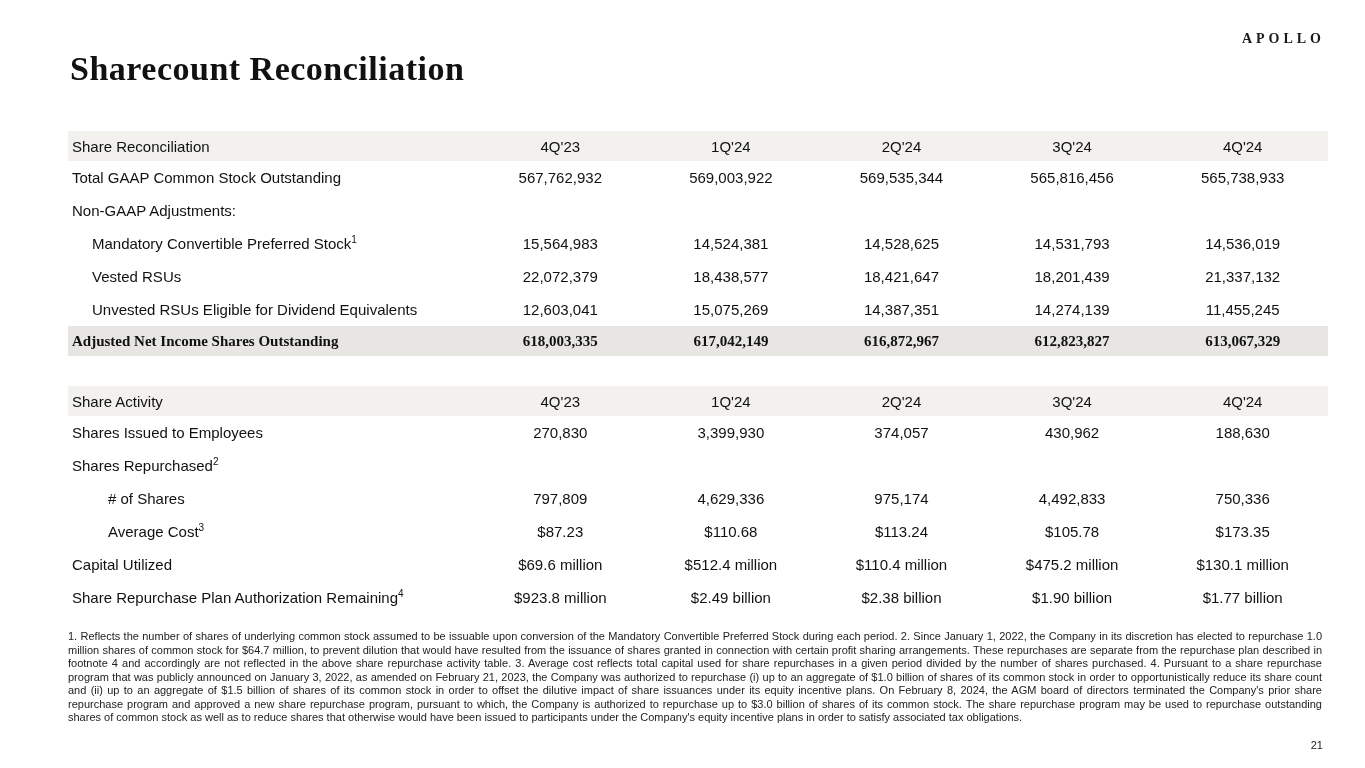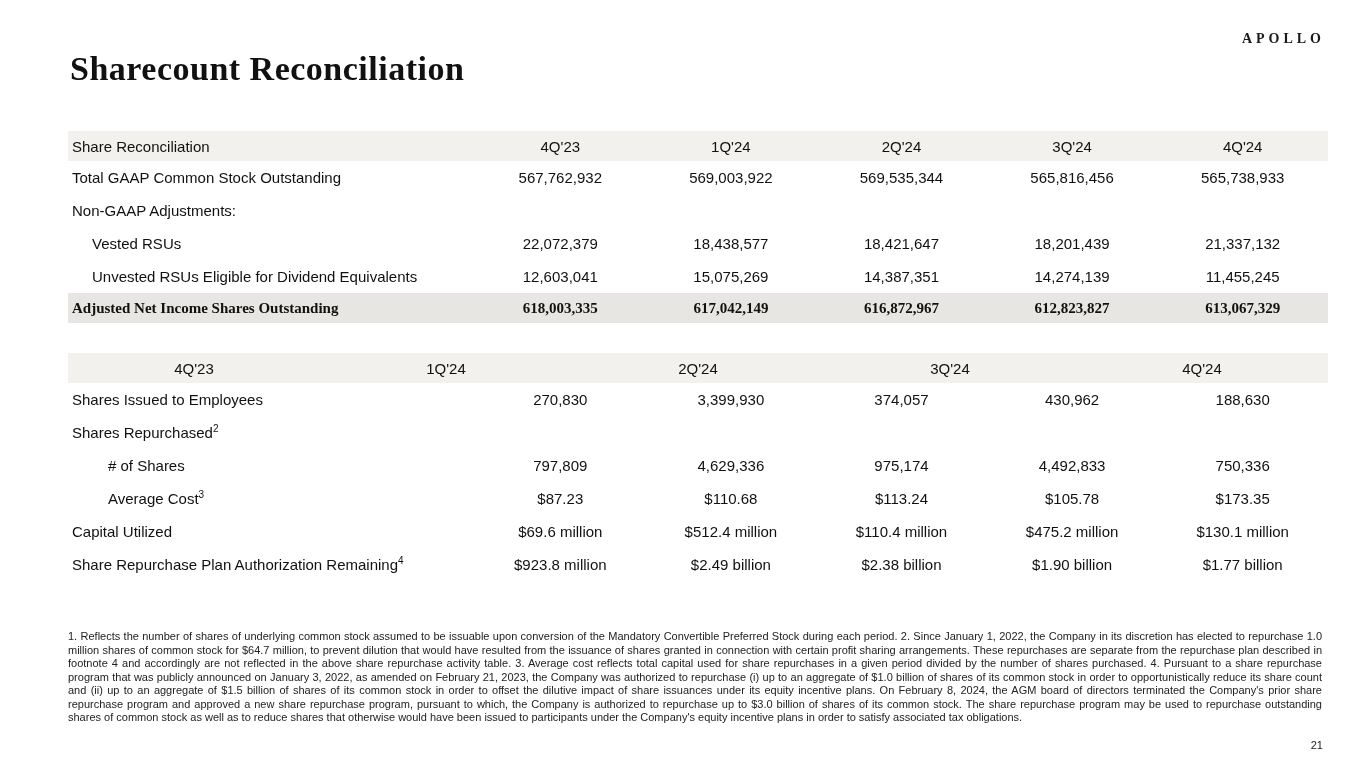--- a/index.html
+++ b/index.html
@@ -110,20 +110,28 @@
         </div>
         <div class="row">
           <div class="label indent-0">Non-GAAP Adjustments:</div>
           <div class="cell"></div>
           <div class="cell"></div>
           <div class="cell"></div>
           <div class="cell"></div>
           <div class="cell"></div>
         </div>
         <div class="row">
+          <div class="label indent-1">Mandatory Convertible Preferred Stock<sup>1</sup></div>
+          <div class="cell">15,564,983</div>
+          <div class="cell">14,524,381</div>
+          <div class="cell">14,528,625</div>
+          <div class="cell">14,531,793</div>
+          <div class="cell">14,536,019</div>
+        </div>
+        <div class="row">
           <div class="label indent-1">Vested RSUs</div>
           <div class="cell">22,072,379</div>
           <div class="cell">18,438,577</div>
           <div class="cell">18,421,647</div>
           <div class="cell">18,201,439</div>
           <div class="cell">21,337,132</div>
         </div>
         <div class="row">
           <div class="label indent-1">Unvested RSUs Eligible for Dividend Equivalents</div>
           <div class="cell">12,603,041</div>
@@ -136,20 +144,21 @@
           <div class="label indent-0">Adjusted Net Income Shares Outstanding</div>
           <div class="cell">618,003,335</div>
           <div class="cell">617,042,149</div>
           <div class="cell">616,872,967</div>
           <div class="cell">612,823,827</div>
           <div class="cell">613,067,329</div>
         </div>
       </div>
       <div class="tbl">
         <div class="row head" style="background: rgb(242, 241, 238);">
+          <div class="label indent-0">Share Activity</div>
           <div class="cell">4Q'23</div>
           <div class="cell">1Q'24</div>
           <div class="cell">2Q'24</div>
           <div class="cell">3Q'24</div>
           <div class="cell">4Q'24</div>
         </div>
         <div class="row">
           <div class="label indent-0">Shares Issued to Employees</div>
           <div class="cell">270,830</div>
           <div class="cell">3,399,930</div>

